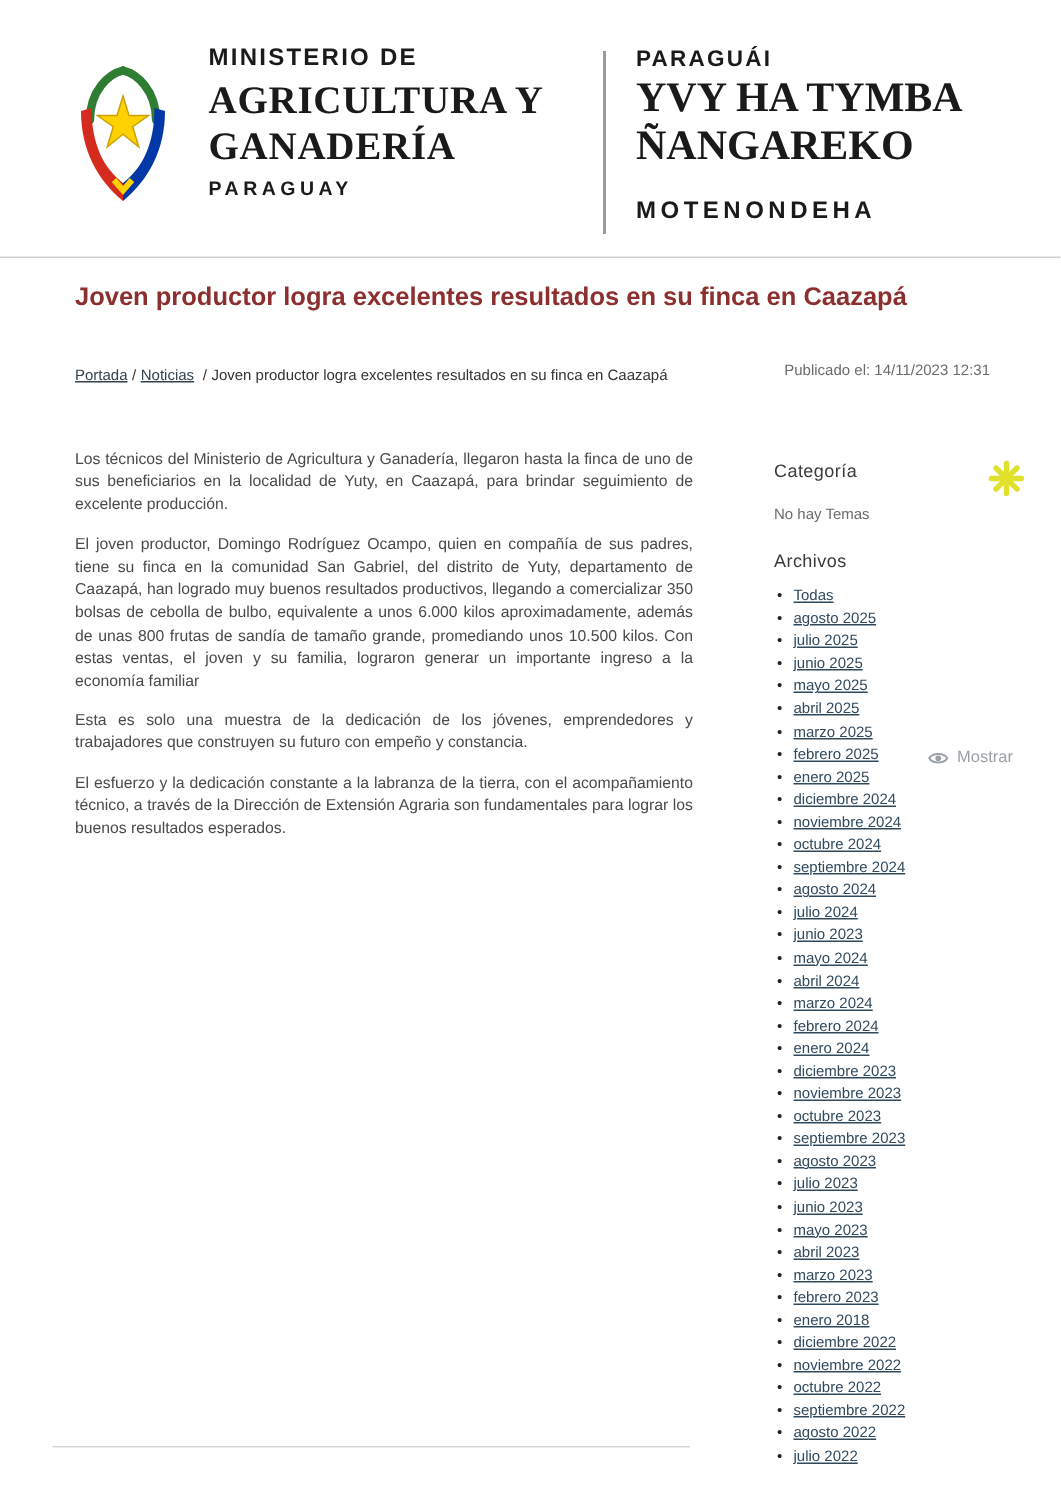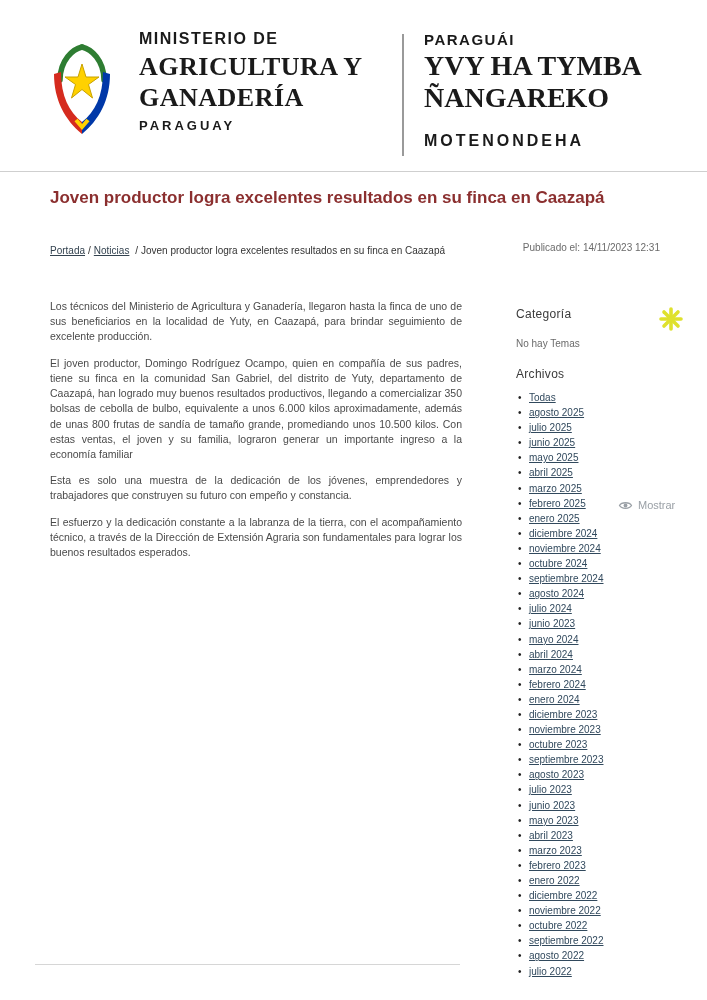--- a/index.html
+++ b/index.html
@@ -134,21 +134,21 @@
       <li><a href="#">noviembre 2023</a></li>
       <li><a href="#">octubre 2023</a></li>
       <li><a href="#">septiembre 2023</a></li>
       <li><a href="#">agosto 2023</a></li>
       <li><a href="#">julio 2023</a></li>
       <li><a href="#">junio 2023</a></li>
       <li><a href="#">mayo 2023</a></li>
       <li><a href="#">abril 2023</a></li>
       <li><a href="#">marzo 2023</a></li>
       <li><a href="#">febrero 2023</a></li>
-      <li><a href="#">enero 2022</a></li>
+      <li><a href="#">enero 2018</a></li>
       <li><a href="#">diciembre 2022</a></li>
       <li><a href="#">noviembre 2022</a></li>
       <li><a href="#">octubre 2022</a></li>
       <li><a href="#">septiembre 2022</a></li>
       <li><a href="#">agosto 2022</a></li>
       <li><a href="#">julio 2022</a></li>
     </ul>
 </aside>
 
 <button class="a11y-star" title="">

